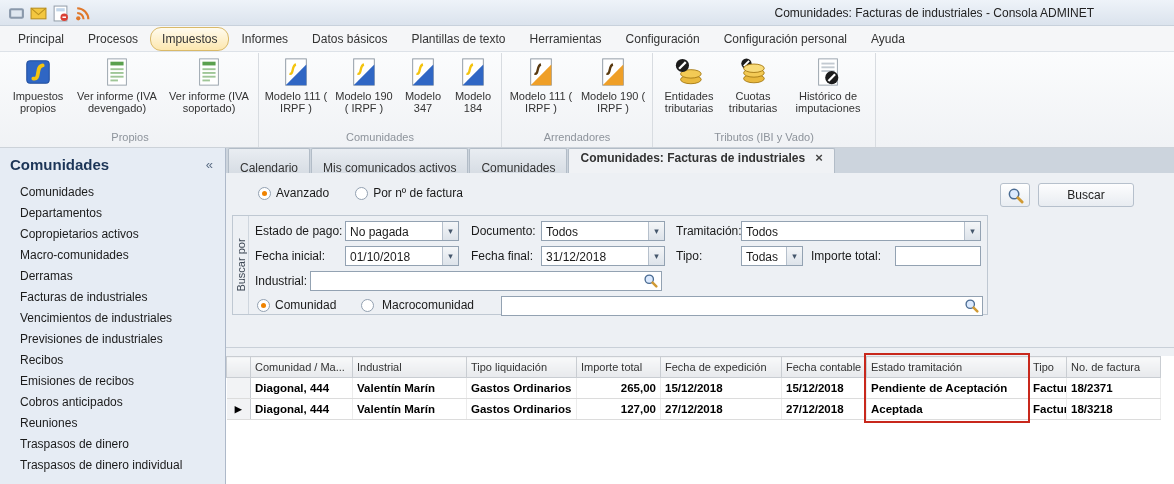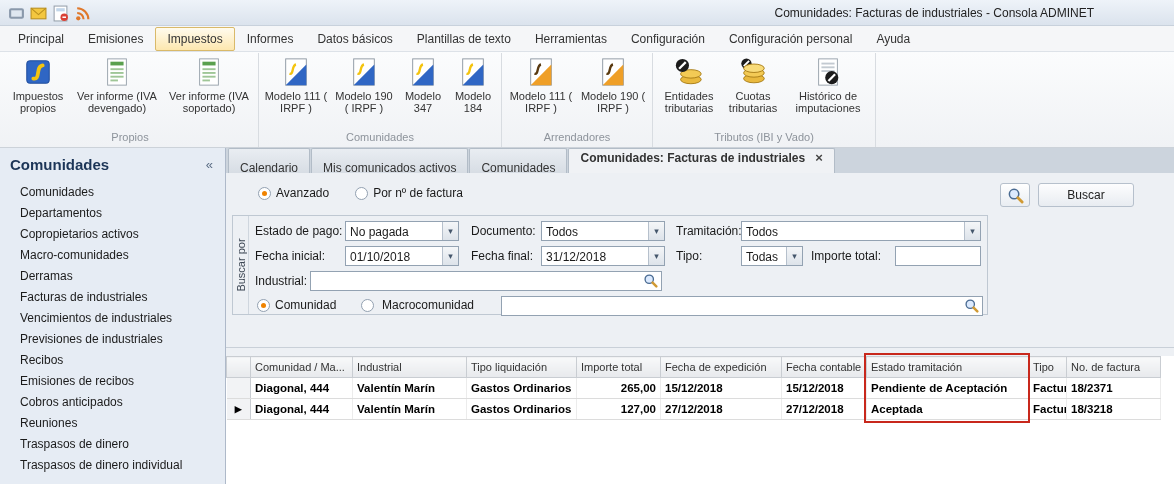--- a/index.html
+++ b/index.html
@@ -13,21 +13,21 @@
   
   .titlebar { height:26px; background:linear-gradient(#eef3f9,#dbe3ed); border-bottom:1px solid #c8d1dc;
     display:flex; align-items:center; padding:0 8px; }
   .qat { display:flex; align-items:center; gap:5px; }
   .qat-icon { width:17px; height:16px; }
   .window-title { margin-left:auto; margin-right:72px; font-size:12px; color:#222; white-space:nowrap; }
 
   
   .menubar { height:26px; background:#f5f6f8; border-bottom:1px solid #dde2e8; display:flex; align-items:center; padding:0 6px; }
   .menu-tab { padding:5px 12px; font-size:12px; color:#333; white-space:nowrap; cursor:default; }
-  .menu-tab.active { background:linear-gradient(#fffbee,#fde7af); border:1px solid #d9b969; border-radius:2px; padding:4px 11px; }
+  .menu-tab.active { background:linear-gradient(#fffbee,#fde7af); border:1px solid #d9b969; border-radius:11px; padding:4px 11px; }
 
   
   .ribbon { height:96px; background:linear-gradient(#fbfcfd,#f0f2f5); border-bottom:1px solid #ccd2d9;
     display:flex; align-items:stretch; padding:1px 2px 0; }
   .rgroup { display:flex; flex-direction:column; border-right:1px solid #d8dce1; padding:0 3px; }
   .rgroup-buttons { display:flex; align-items:stretch; height:77px; }
   .rbtn { display:flex; flex-direction:column; align-items:center; padding:4px 2px 0; font-size:11px; line-height:12px;
     text-align:center; color:#333; border-radius:3px; cursor:default; }
   .rbtn svg { width:30px; height:30px; margin-bottom:3px; flex:none; }
   .rgroup-caption { text-align:center; font-size:11px; color:#8d939b; height:16px; line-height:15px; }
@@ -122,21 +122,21 @@
           <path d="M3 7.5 a6 6 0 0 1 6 6" stroke="#e0782a" stroke-width="2" fill="none"></path>
           <path d="M3 3 a10.5 10.5 0 0 1 10.5 10.5" stroke="#e0782a" stroke-width="2" fill="none"></path>
         </svg>
       </span>
   </div>
   <span class="window-title">Comunidades: Facturas de industriales - Consola ADMINET</span>
 </div>
 
 <div class="menubar">
   <span class="menu-tab">Principal</span>
-  <span class="menu-tab">Emisiones</span>
+  <span class="menu-tab">Procesos</span>
   <span class="menu-tab active">Impuestos</span>
   <span class="menu-tab">Informes</span>
   <span class="menu-tab">Datos básicos</span>
   <span class="menu-tab">Plantillas de texto</span>
   <span class="menu-tab">Herramientas</span>
   <span class="menu-tab">Configuración</span>
   <span class="menu-tab">Configuración personal</span>
   <span class="menu-tab">Ayuda</span>
 </div>
 

